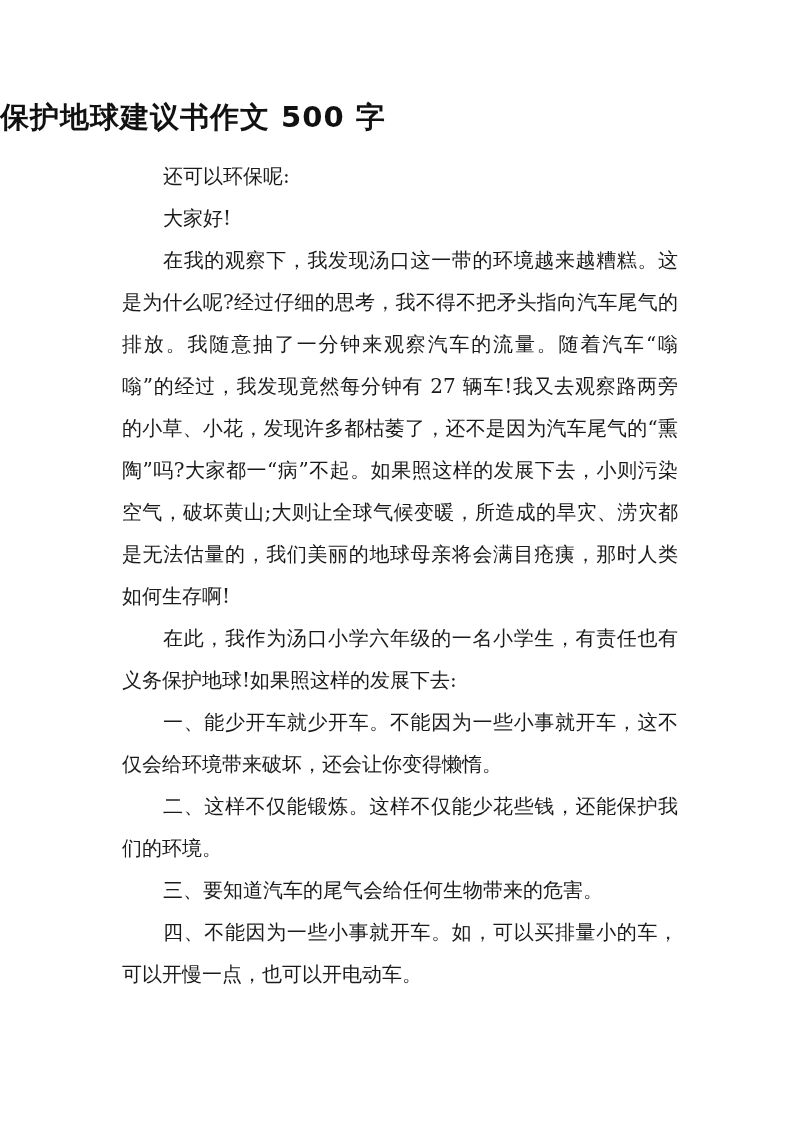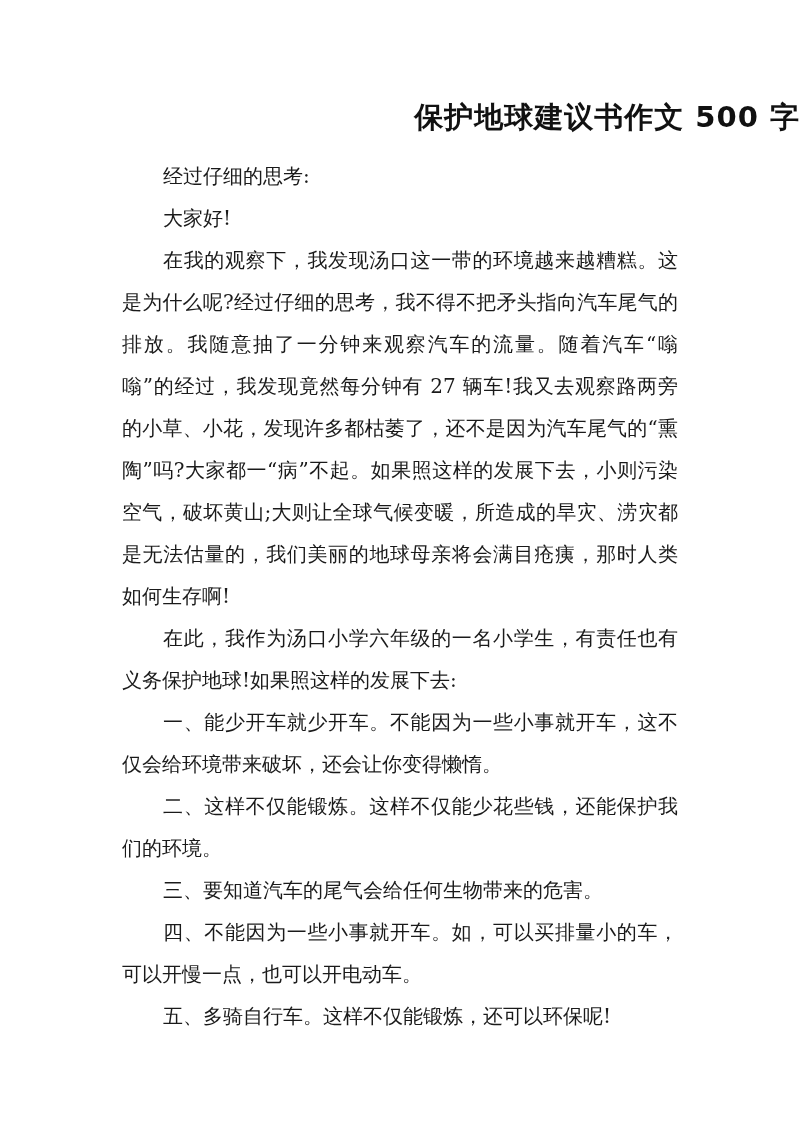--- a/index.html
+++ b/index.html
@@ -1,40 +1,39 @@
 <!DOCTYPE html>
 <html><head>
   <meta charset="utf-8">
   <style>
     html, body { margin: 0; padding: 0; background: #ffffff; }
     body { width: 800px; height: 1132px; position: relative; overflow: hidden; }
     .title {
       position: absolute; left: 0; width: 800px; top: 98px;
-      text-align: right;
+      text-align: left;
       font-family: "DejaVu Sans", "Liberation Sans", sans-serif;
       font-weight: bold; font-size: 29px; color: #111; letter-spacing: 1px;
       margin: 0;
     }
     .body {
       position: absolute; left: 122px; top: 155px; width: 556px;
       font-family: "DejaVu Serif", "Liberation Serif", serif;
       font-size: 20px; line-height: 42px; color: #1a1a1a;
       text-align: justify;
     }
     .body p { margin: 0; }
     .indent { text-indent: 41px; }
   </style>
 </head>
 <body>
 
 <h1 class="title">保护地球建议书作文 500 字</h1>
 
 <div class="body">
-  <p class="indent">经过仔细的思考:</p>
+  <p class="indent">还可以环保呢:</p>
   <p class="indent">大家好!</p>
   <p class="indent">在我的观察下，我发现汤口这一带的环境越来越糟糕。这是为什么呢?经过仔细的思考，我不得不把矛头指向汽车尾气的排放。我随意抽了一分钟来观察汽车的流量。随着汽车“嗡嗡”的经过，我发现竟然每分钟有 27 辆车!我又去观察路两旁的小草、小花，发现许多都枯萎了，还不是因为汽车尾气的“熏陶”吗?大家都一“病”不起。如果照这样的发展下去，小则污染空气，破坏黄山;大则让全球气候变暖，所造成的旱灾、涝灾都是无法估量的，我们美丽的地球母亲将会满目疮痍，那时人类如何生存啊!</p>
   <p class="indent">在此，我作为汤口小学六年级的一名小学生，有责任也有义务保护地球!如果照这样的发展下去:</p>
   <p class="indent">一、能少开车就少开车。不能因为一些小事就开车，这不仅会给环境带来破坏，还会让你变得懒惰。</p>
   <p class="indent">二、这样不仅能锻炼。这样不仅能少花些钱，还能保护我们的环境。</p>
   <p class="indent">三、要知道汽车的尾气会给任何生物带来的危害。</p>
   <p class="indent">四、不能因为一些小事就开车。如，可以买排量小的车，可以开慢一点，也可以开电动车。</p>
-  <p class="indent">五、多骑自行车。这样不仅能锻炼，还可以环保呢!</p>
 </div>
 
 </body></html>

